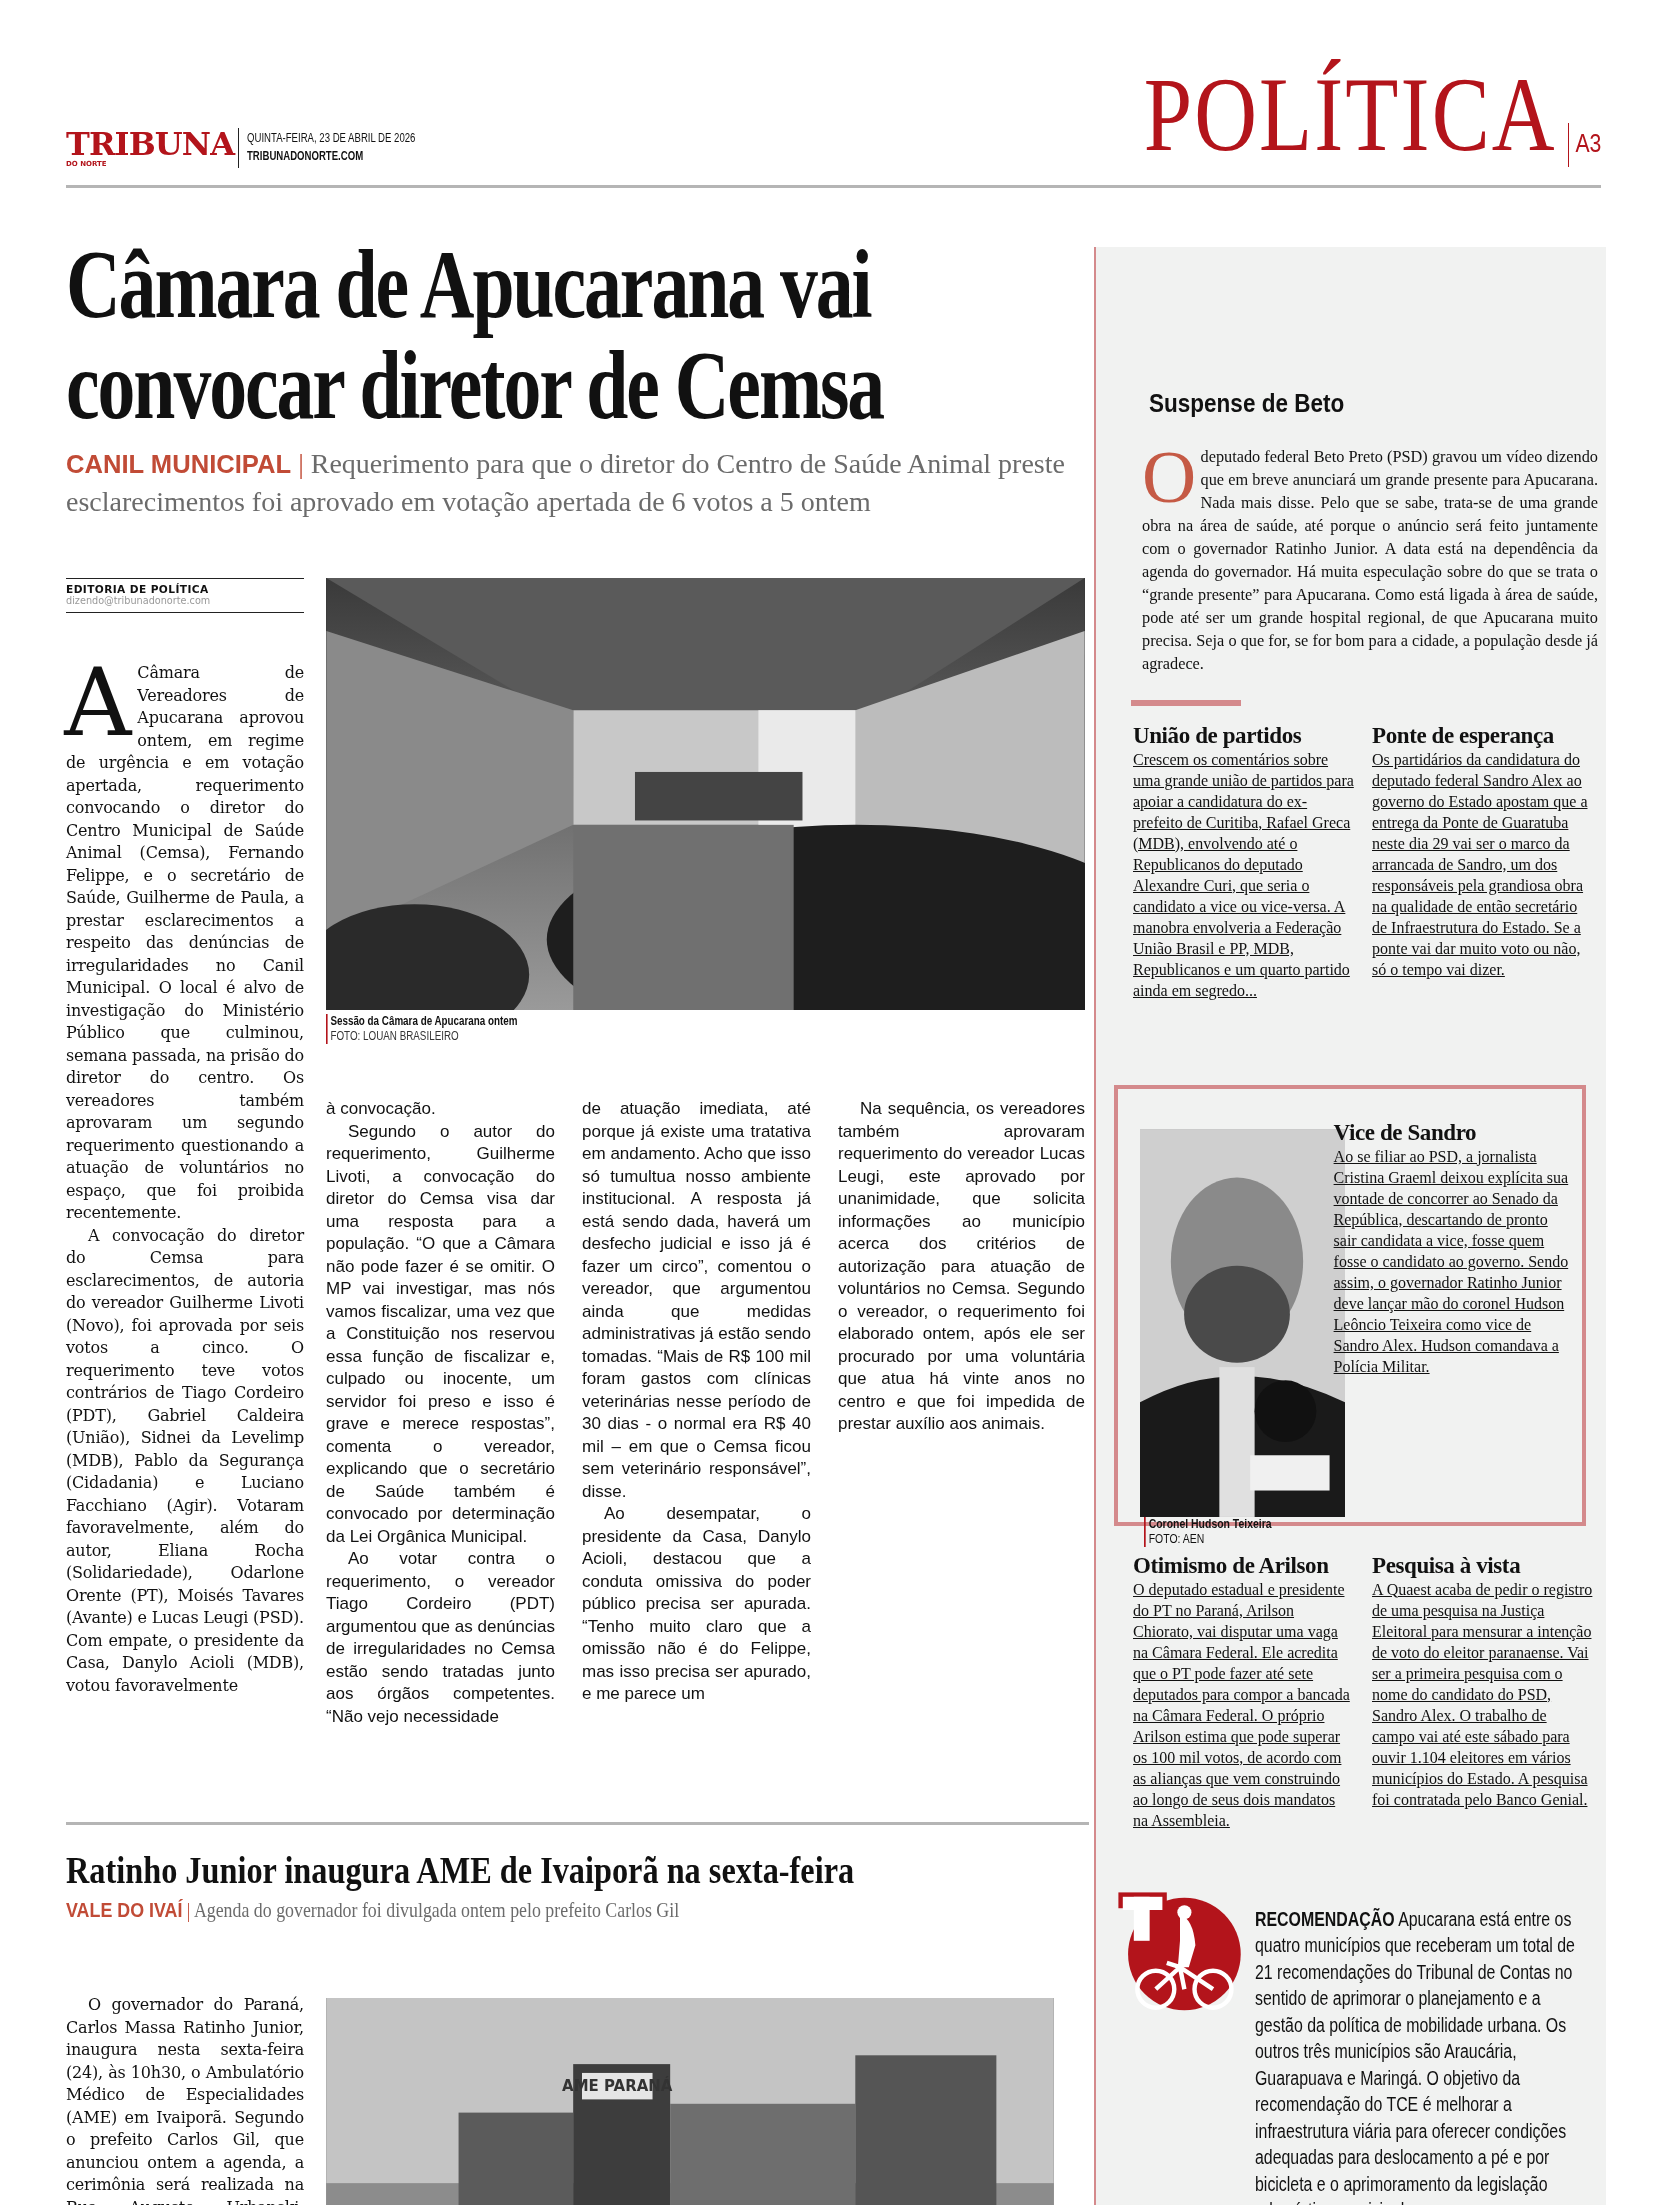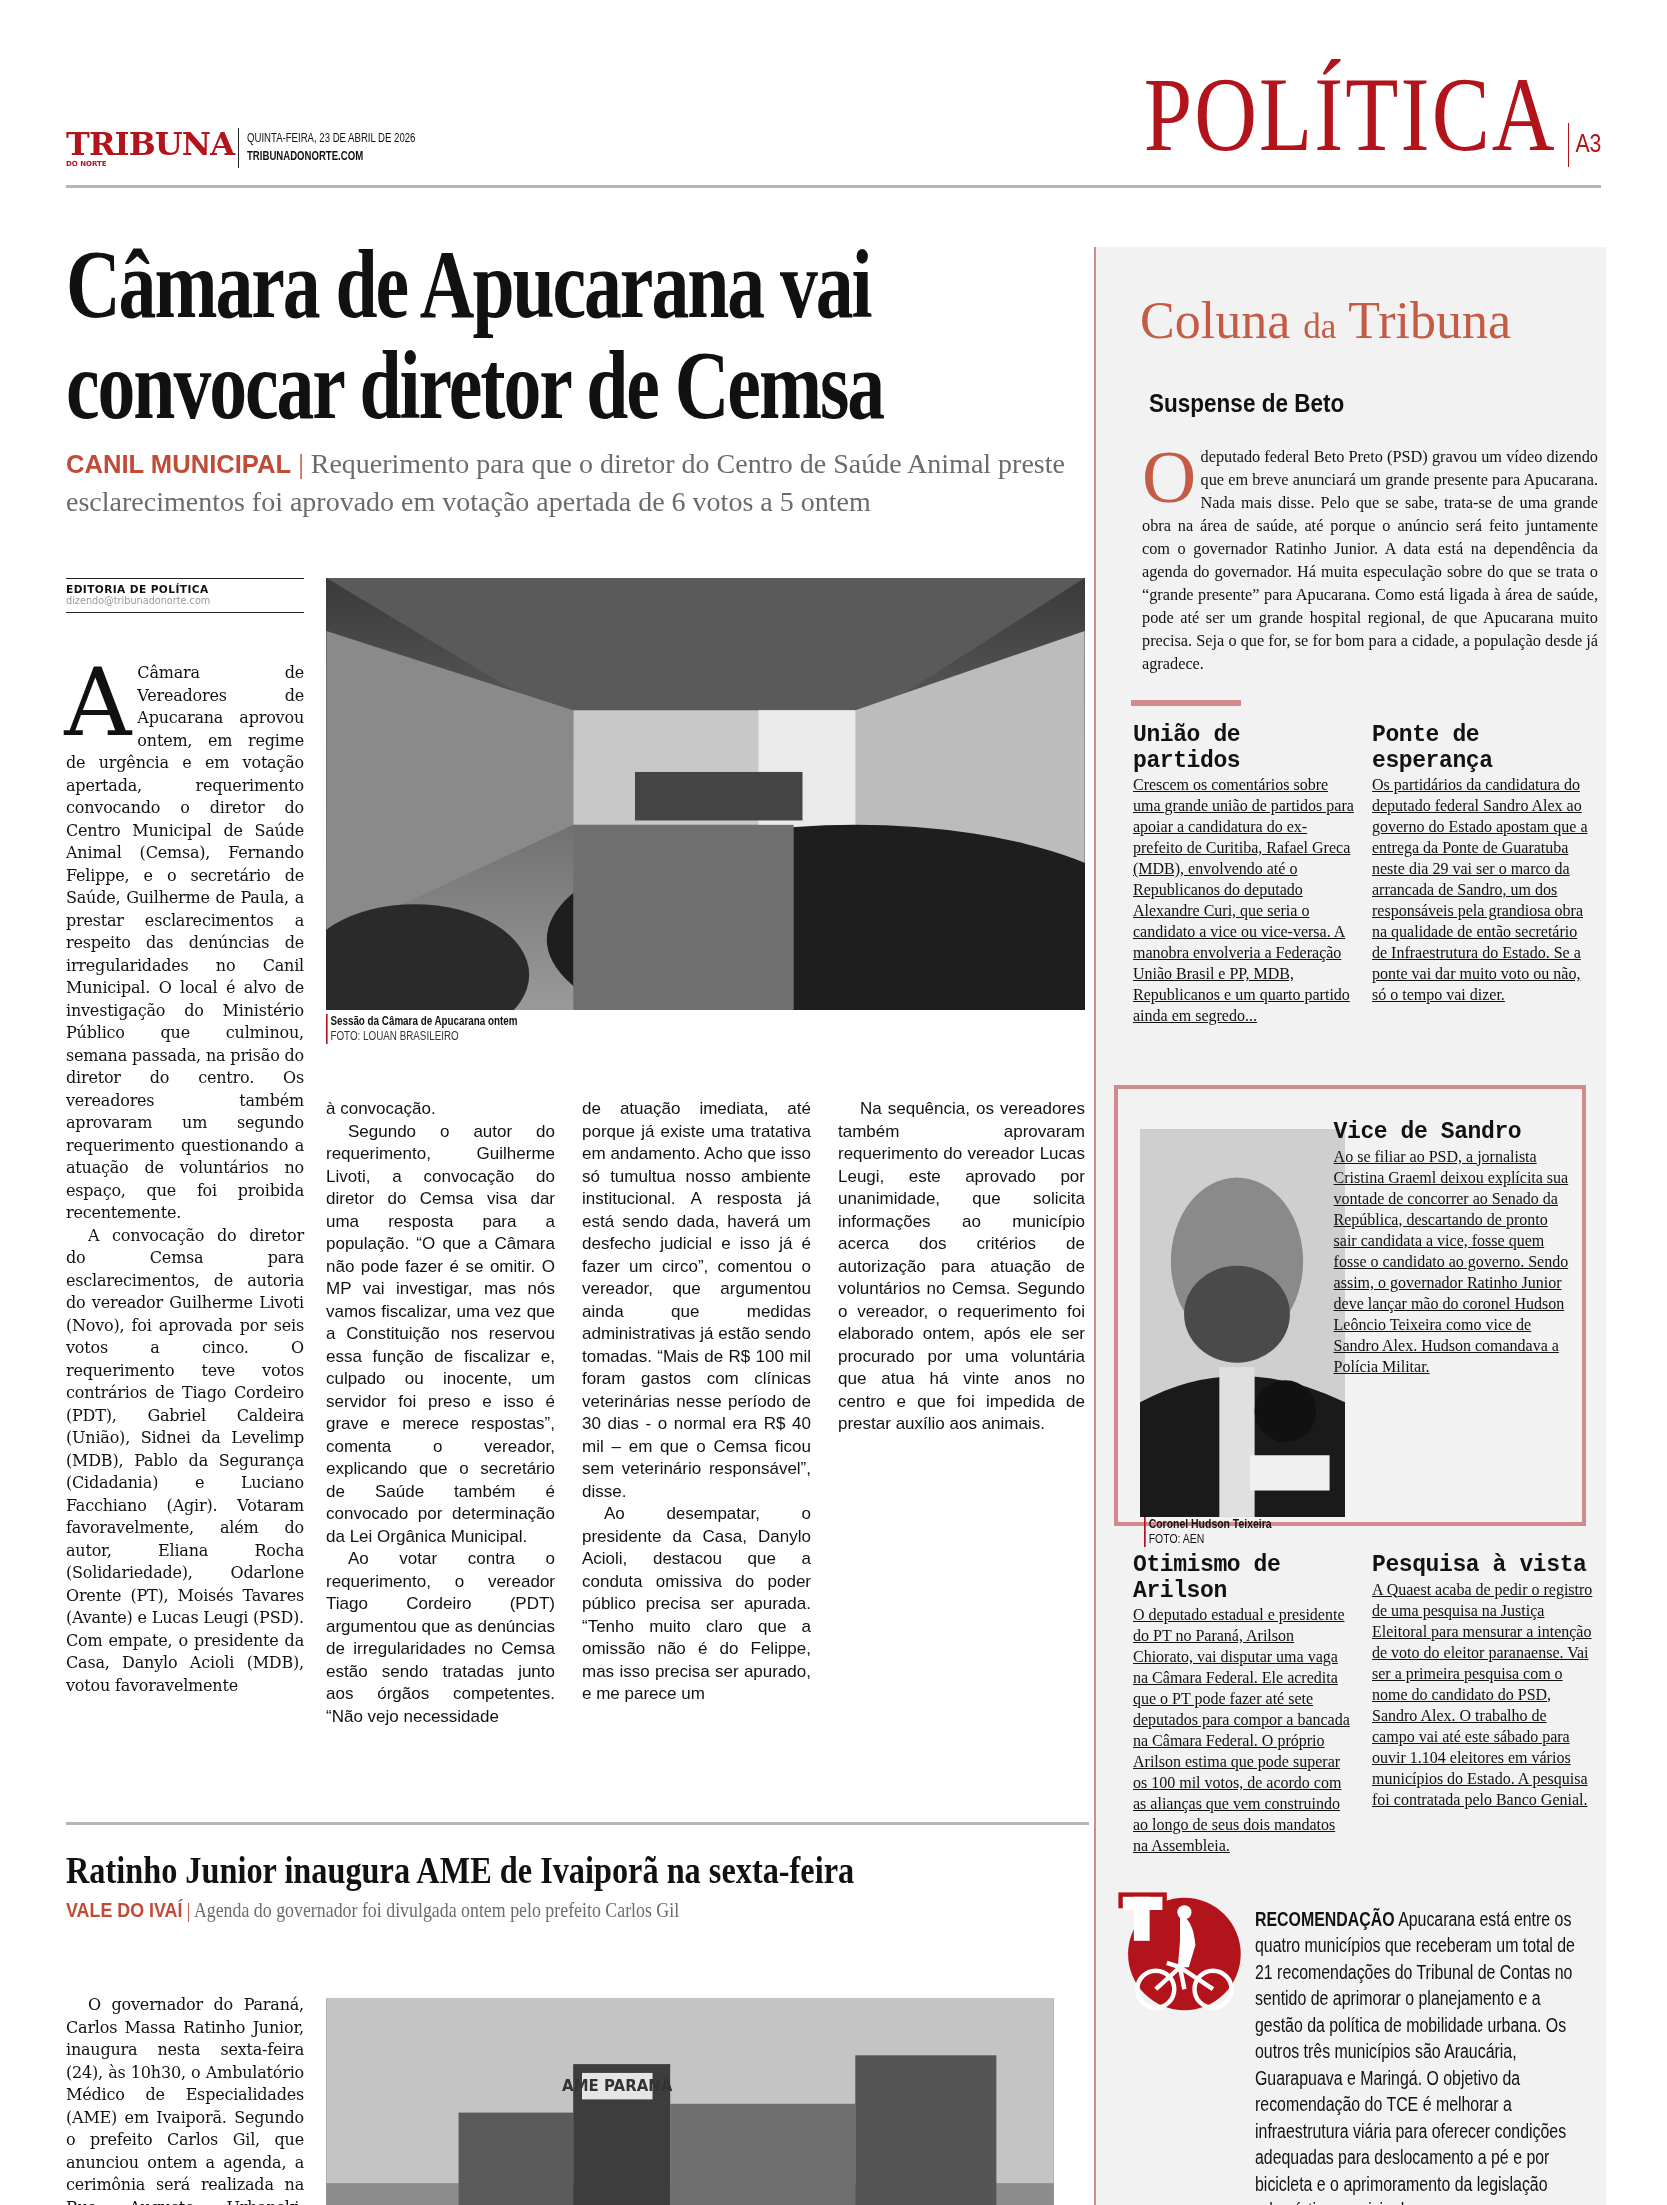--- a/index.html
+++ b/index.html
@@ -52,21 +52,21 @@
   
   .sidebar { position: absolute; left: 1094px; top: 247px; width: 512px; height: 2527px; background: #f1f2f1; border-left: 2.6px solid #d48a8c; }
   .sb-title { position: absolute; left: 44px; top: 44px; font-family: "Liberation Serif", serif; color: #c55a45; font-size: 52px; white-space: nowrap; }
   .sb-title .small { font-size: 35px; }
   .sb-sub { position: absolute; left: 53px; top: 141px; font-family: "Liberation Sans", sans-serif; font-weight: bold; font-size: 26.5px; transform: scaleX(0.85); transform-origin: left; }
   .sb-lead { position: absolute; left: 46px; top: 198px; width: 456px; font-family: "Liberation Serif", serif; font-size: 16.3px; line-height: 23px; text-align: justify; }
   .sb-lead .drop { float: left; color: #c55a45; font-size: 75px; line-height: 57px; margin: 2.6px 4.4px 0 0; }
   .sb-rule { position: absolute; height: 8px; background: #d48a8c; }
 
   .note { position: absolute; width: 238px; }
-  .note-title { font-family: Liberation Mono, monospace; font-weight: bold; font-size: 23px; line-height: 25.6px; display:block; letter-spacing: -0.4px; }
+  .note-title { font-family: Liberation Serif, serif; font-weight: bold; font-size: 23px; line-height: 25.6px; display:block; letter-spacing: -0.4px; }
   .note-body { font-family: "Liberation Serif", serif; font-size: 16px; line-height: 21px; display:block;text-decoration:underline; }
 
   .vice-box { position: absolute; left: 17.6px; top: 838px; width: 472px; height: 441px; border: 4.4px solid #d48a8c; }
   .vice-photo { position: absolute; left: 22px; top: 40px; width: 205px; height: 388px; background: #555; overflow: hidden; }
   .vice-caption { position: absolute; left: 26.5px; top: 445px; border-left: 2.2px solid #b3141b; padding-left: 3.5px; font-family: "Liberation Sans", sans-serif; font-size: 12.3px; line-height: 15px; transform: scaleX(0.85); transform-origin: left; }
 
   .tcard { position: absolute; left: 17.6px; top: 1641px; width: 476px; }
   .tcard-icon { position: absolute; left: 0; top: 0; width: 132px; height: 132px; }
   .tcard-text { position: absolute; left: 141px; top: 17.6px; width: 335px; font-family: "Liberation Sans", sans-serif; font-size: 19.4px; line-height: 26.5px; transform: scaleX(0.82); transform-origin: left; width: 406px; }
   .tcard-text .lbl { font-weight: bold; }
@@ -176,25 +176,20 @@
       <rect x="580" y="170" width="160" height="60" fill="#e5e5e5"></rect>
       <text x="660" y="212" font-family="DejaVu Sans, sans-serif" font-size="34" font-weight="bold" fill="#333" text-anchor="middle">AME PARANÁ</text>
       <rect x="0" y="520" width="1650" height="460" fill="#4a4a4a"></rect>
       <rect x="0" y="500" width="1650" height="30" fill="#d8d8d8"></rect>
     </svg>
   </div>
 
 </article>
 
 <aside class="sidebar">
-  <div class="sb-title">
-    <span>Coluna</span>
-    <span class="small">da</span>
-    <span>Tribuna</span>
-  </div>
   <div class="sb-sub">Suspense de Beto</div>
   <div class="sb-lead">
     <span class="drop">O</span>
     <span>deputado federal Beto Preto (PSD) gravou um vídeo dizendo que em breve anunciará um grande presente para Apucarana. Nada mais disse. Pelo que se sabe, trata-se de uma grande obra na área de saúde, até porque o anúncio será feito juntamente com o governador Ratinho Junior. A data está na dependência da agenda do governador. Há muita especulação sobre do que se trata o “grande presente” para Apucarana. Como está ligada à área de saúde, pode até ser um grande hospital regional, de que Apucarana muito precisa. Seja o que for, se for bom para a cidade, a população desde já agradece.</span>
   </div>
 
   <div class="sb-rule" style="left:35px; top:453px; width:110px; height:6.2px;"></div>
 
   <div class="note" style="left:37px; top:476px; width:221px;">
     <span class="note-title">União de partidos</span>

